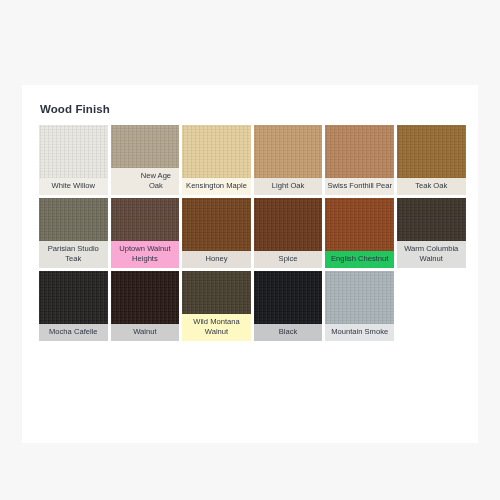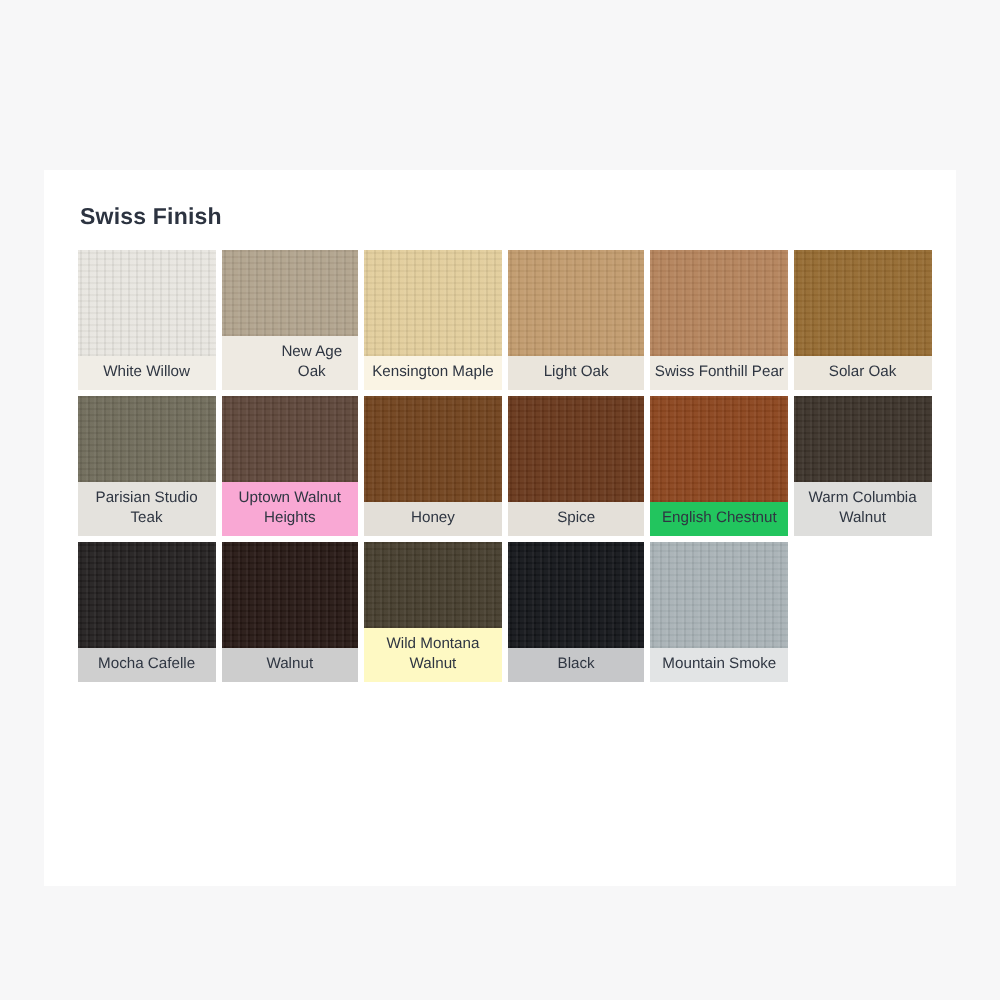--- a/index.html
+++ b/index.html
@@ -89,21 +89,21 @@
   }
   .swatch-card.two-line .swatch-label {
     padding-top: 3px;
     padding-bottom: 4px;
   }
 </style>
 </head>
 <body>
 
 <div id="panel">
-  <div id="panel-title">Swiss Finish</div>
+  <div id="panel-title">Wood Finish</div>
   <div id="swatch-grid">
       <div class="swatch-card">
         <div class="swatch-color" style="background: rgb(232, 230, 224);"></div>
         <div class="swatch-label" style="background: rgb(240, 237, 230);">White Willow</div>
       </div>
       <div class="swatch-card">
         <div class="swatch-color" style="background: rgb(176, 162, 140);"></div>
         <div class="swatch-label" style="background: rgb(238, 234, 226); padding-left: 24px;">New Age Oak</div>
       </div>
       <div class="swatch-card two-line">
@@ -113,21 +113,21 @@
       <div class="swatch-card">
         <div class="swatch-color" style="background: rgb(193, 154, 108);"></div>
         <div class="swatch-label" style="background: rgb(234, 229, 220);">Light Oak</div>
       </div>
       <div class="swatch-card two-line">
         <div class="swatch-color" style="background: rgb(180, 130, 90);"></div>
         <div class="swatch-label" style="background: rgb(238, 234, 226);">Swiss Fonthill Pear</div>
       </div>
       <div class="swatch-card">
         <div class="swatch-color" style="background: rgb(148, 105, 47);"></div>
-        <div class="swatch-label" style="background: rgb(235, 230, 220);">Solar Oak</div>
+        <div class="swatch-label" style="background: rgb(235, 230, 220);">Teak Oak</div>
       </div>
       <div class="swatch-card two-line">
         <div class="swatch-color" style="background: rgb(110, 106, 89);"></div>
         <div class="swatch-label" style="background: rgb(228, 226, 221);">Parisian Studio Teak</div>
       </div>
       <div class="swatch-card two-line">
         <div class="swatch-color" style="background: rgb(92, 68, 56);"></div>
         <div class="swatch-label" style="background: #f9a8d4;">Uptown Walnut Heights</div>
       </div>
       <div class="swatch-card">

